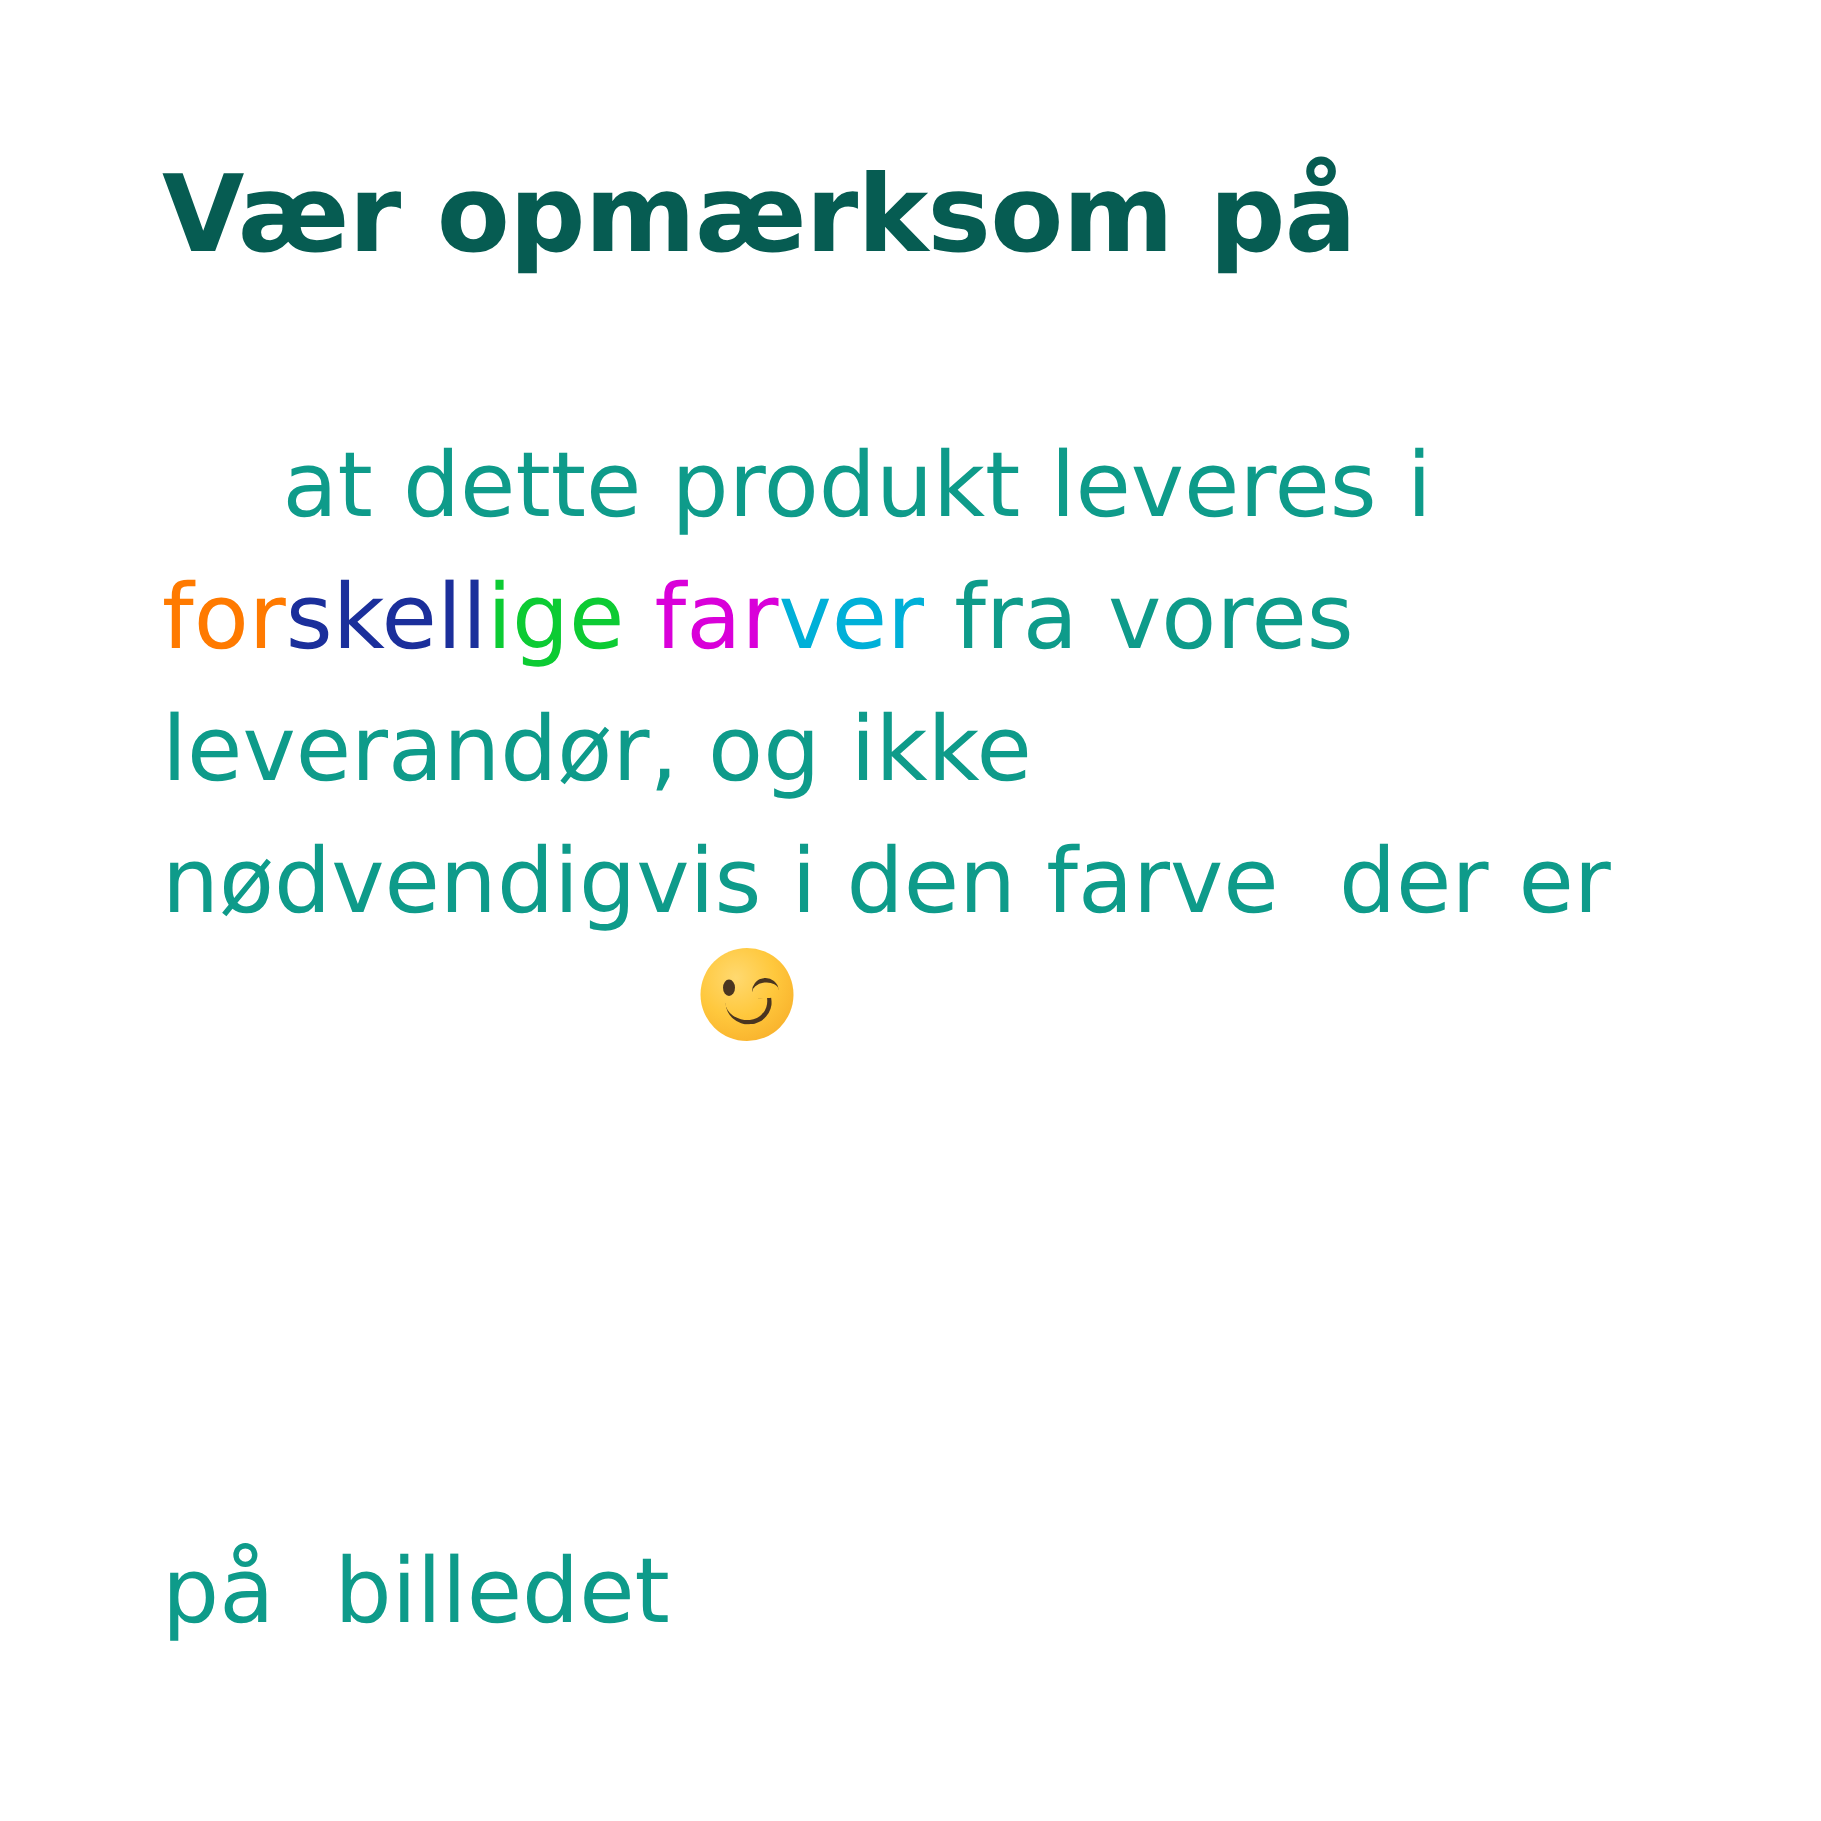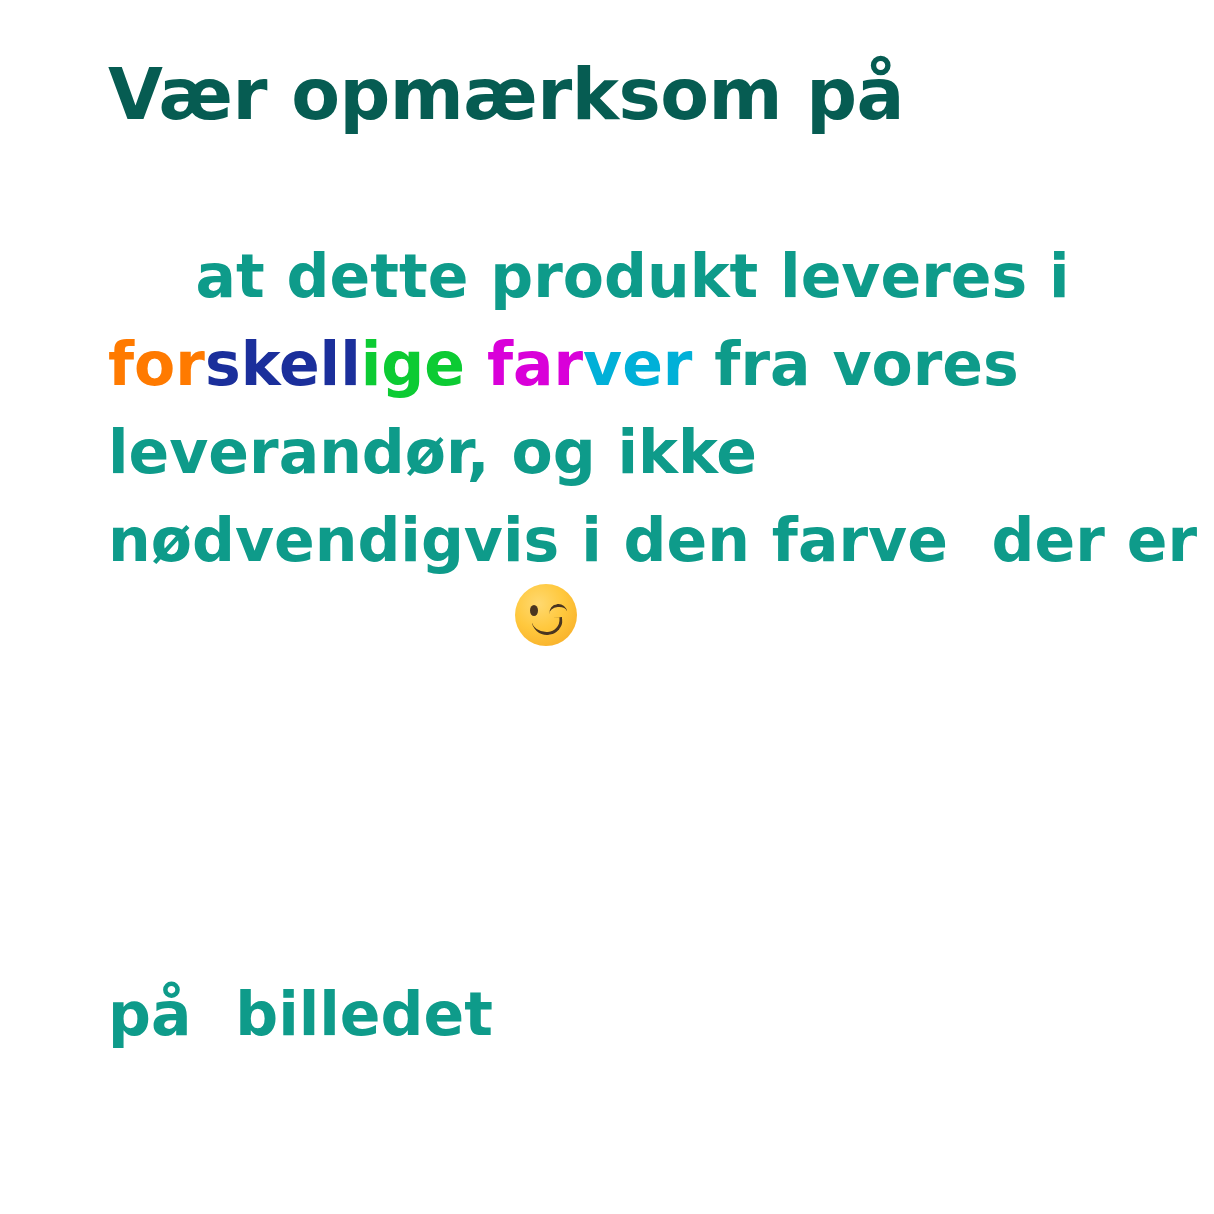--- a/index.html
+++ b/index.html
@@ -15,37 +15,37 @@
   }
 
   #notice-card {
     position: absolute;
     left: 0;
     top: 0;
     width: 1214px;
     height: 1214px;
     background: #ffffff;
     box-sizing: border-box;
-    padding: 52px 40px 0 108px;
+    padding: 100px 40px 0 108px;
   }
 
   #notice-heading {
     font-family: "DejaVu Sans", sans-serif;
     font-weight: bold;
     font-size: 71px;
     line-height: 86px;
     letter-spacing: -0.5px;
     color: #065c52;
     margin: 0 0 6px 0;
     white-space: pre;
   }
 
   .body-paragraph {
     font-family: "DejaVu Sans", sans-serif;
-    font-weight: bold;
+    font-weight: normal;
     font-size: 60px;
     line-height: 88px;
     color: #0e9b8a;
     margin: 0;
     white-space: pre-wrap;
     word-spacing: 1px;
   }
 
   #paragraph-gap {
     height: 88px;

